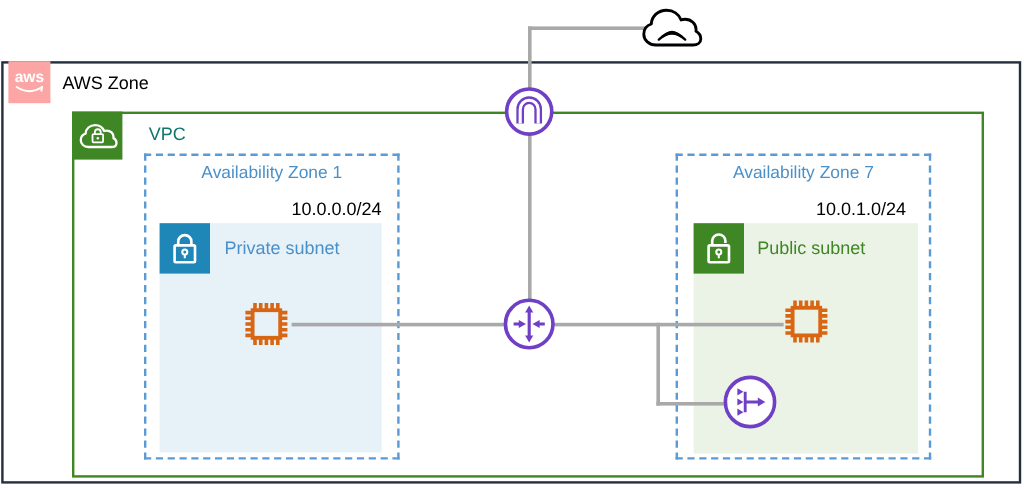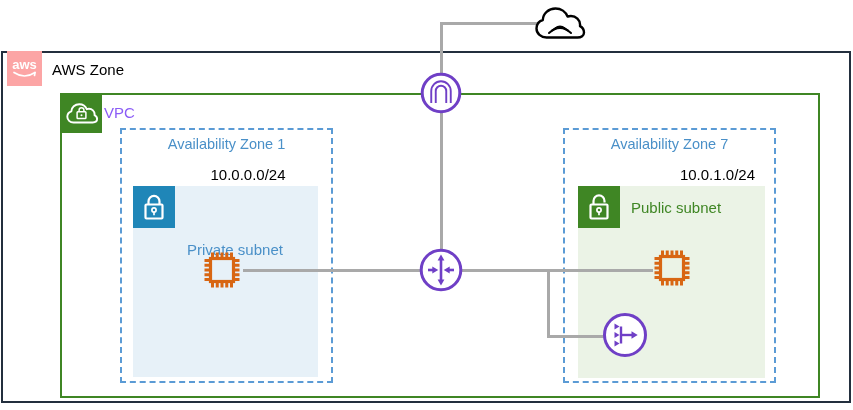--- a/index.html
+++ b/index.html
@@ -8,38 +8,38 @@
     font-family:"Liberation Sans","DejaVu Sans",sans-serif;
   }
   .abs{position:absolute;}
   
   .aws-cloud-box{left:1px;top:51px;width:846px;height:348px;border:2px solid #232F3E;background:transparent;}
   .aws-logo{left:7px;top:51px;width:35px;height:35px;background:#fca5a5;}
   .aws-cloud-label{left:52px;top:61px;font-size:15px;color:#000;}
   .cidr16{left:660px;top:63px;width:160px;font-size:15px;color:#000;text-align:right;}
   .vpc-box{left:60px;top:93px;width:756px;height:301px;border:2px solid #3F8624;background:transparent;}
   .vpc-icon{left:60px;top:93px;width:42px;height:40px;background:#3F8624;}
-  .vpc-label{left:104px;top:104px;font-size:15px;color:#8b5cf6;}
+  .vpc-label{left:124px;top:104px;font-size:15px;color:#0f766e;}
   .az-box{top:128px;width:209px;height:251px;border:2px dashed #5B9BD5;background:transparent;}
   .az1{left:120px;}
   .az2{left:563px;}
   .az-label{top:136px;width:213px;text-align:center;font-size:14.5px;color:#4A90C8;}
   .az1-label{left:120px;}
   .az2-label{left:563px;}
   .cidr24{top:166px;width:160px;font-size:15px;color:#000;text-align:right;}
-  .cidr24-1{left:168px;text-align:center;}
+  .cidr24-1{left:158px;}
   .cidr24-2{left:595px;}
   .subnet-fill{top:186px;}
   .private-fill{left:133px;width:185px;height:191px;background:#E7F1F8;}
   .public-fill{left:578px;width:187px;height:192px;background:#EBF3E6;}
   .subnet-icon{top:186px;width:42px;height:42px;}
   .private-icon{left:133px;background:#1F86B8;}
   .public-icon{left:578px;background:#3F8624;}
   .subnet-label{top:199px;font-size:15px;}
-  .private-label{left:187px;color:#4A90C8;margin-top:42px;}
+  .private-label{left:187px;color:#4A90C8;}
   .public-label{left:631px;color:#3F8624;}
   
   .conn{background:#A9A9A9;}
   .c-cloud-h{left:440px;top:22px;width:100px;height:3px;}
   .c-main-v{left:440px;top:22px;width:3px;height:248px;}
   .c-priv{left:243px;top:269px;width:178px;height:3px;}
   .c-pub{left:461px;top:269px;width:192px;height:3px;}
   .c-branch-v{left:547px;top:269px;width:3px;height:69px;}
   .c-branch-h{left:547px;top:335px;width:58px;height:3px;}
   

